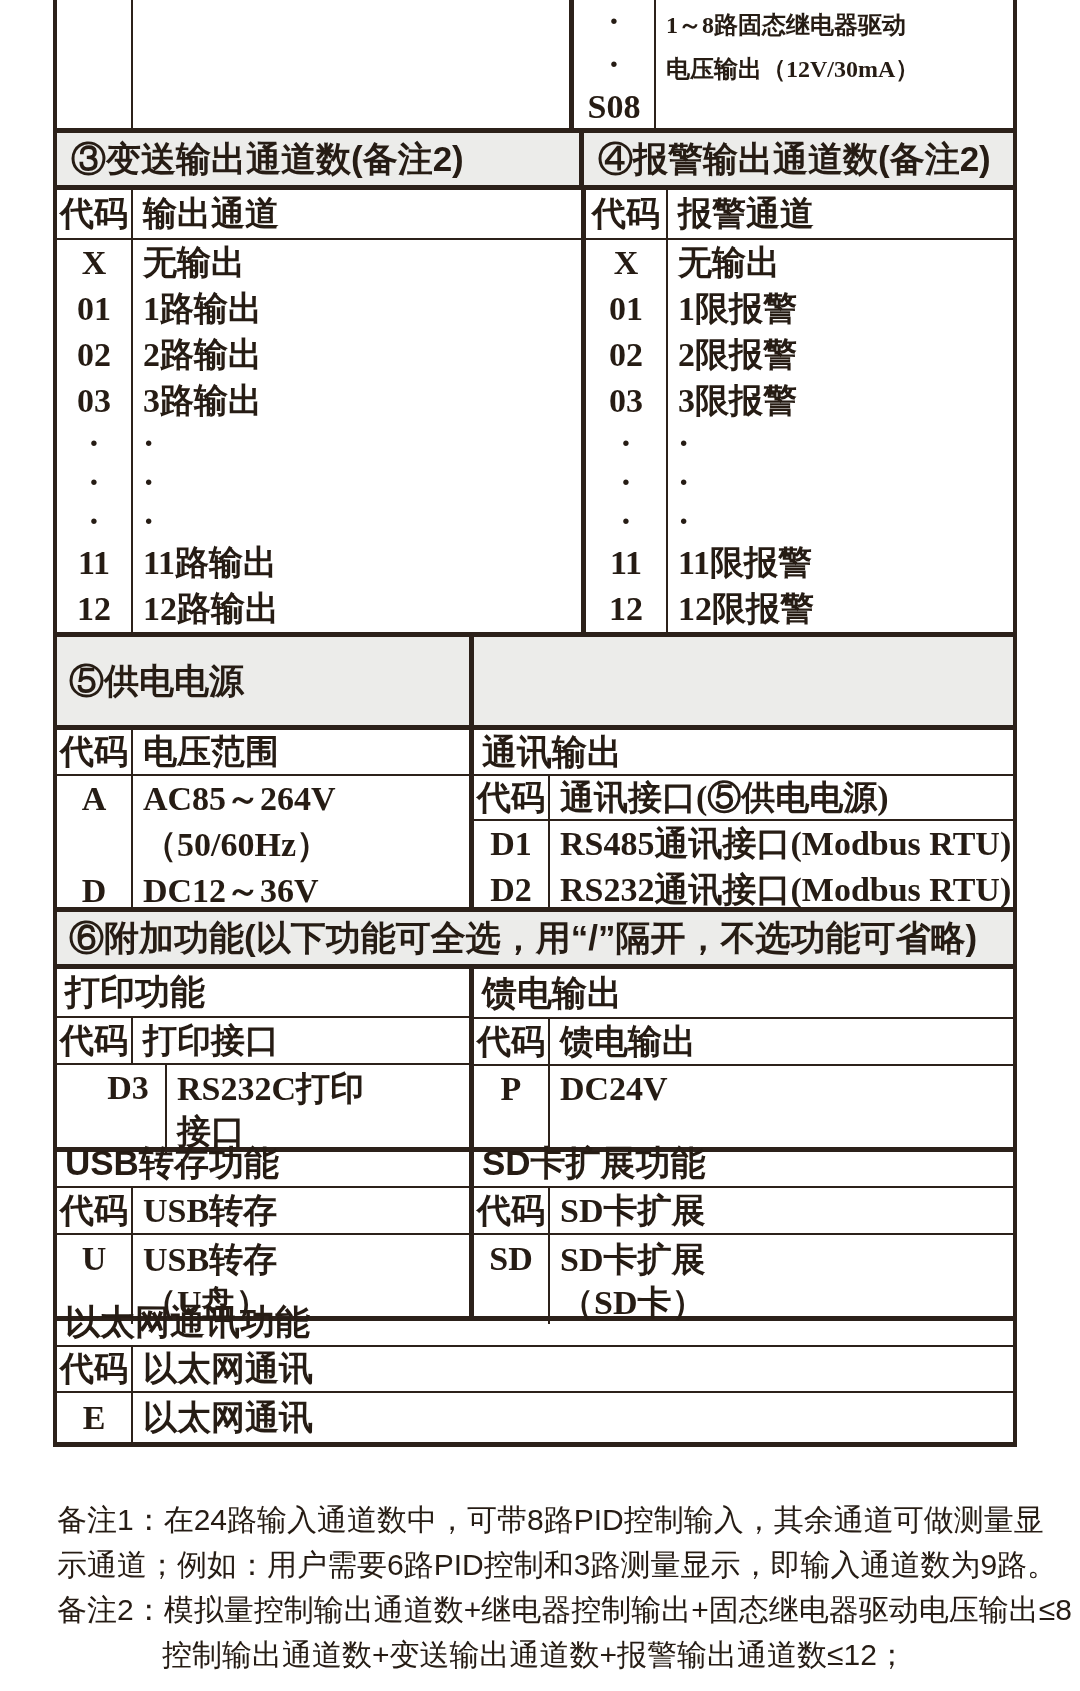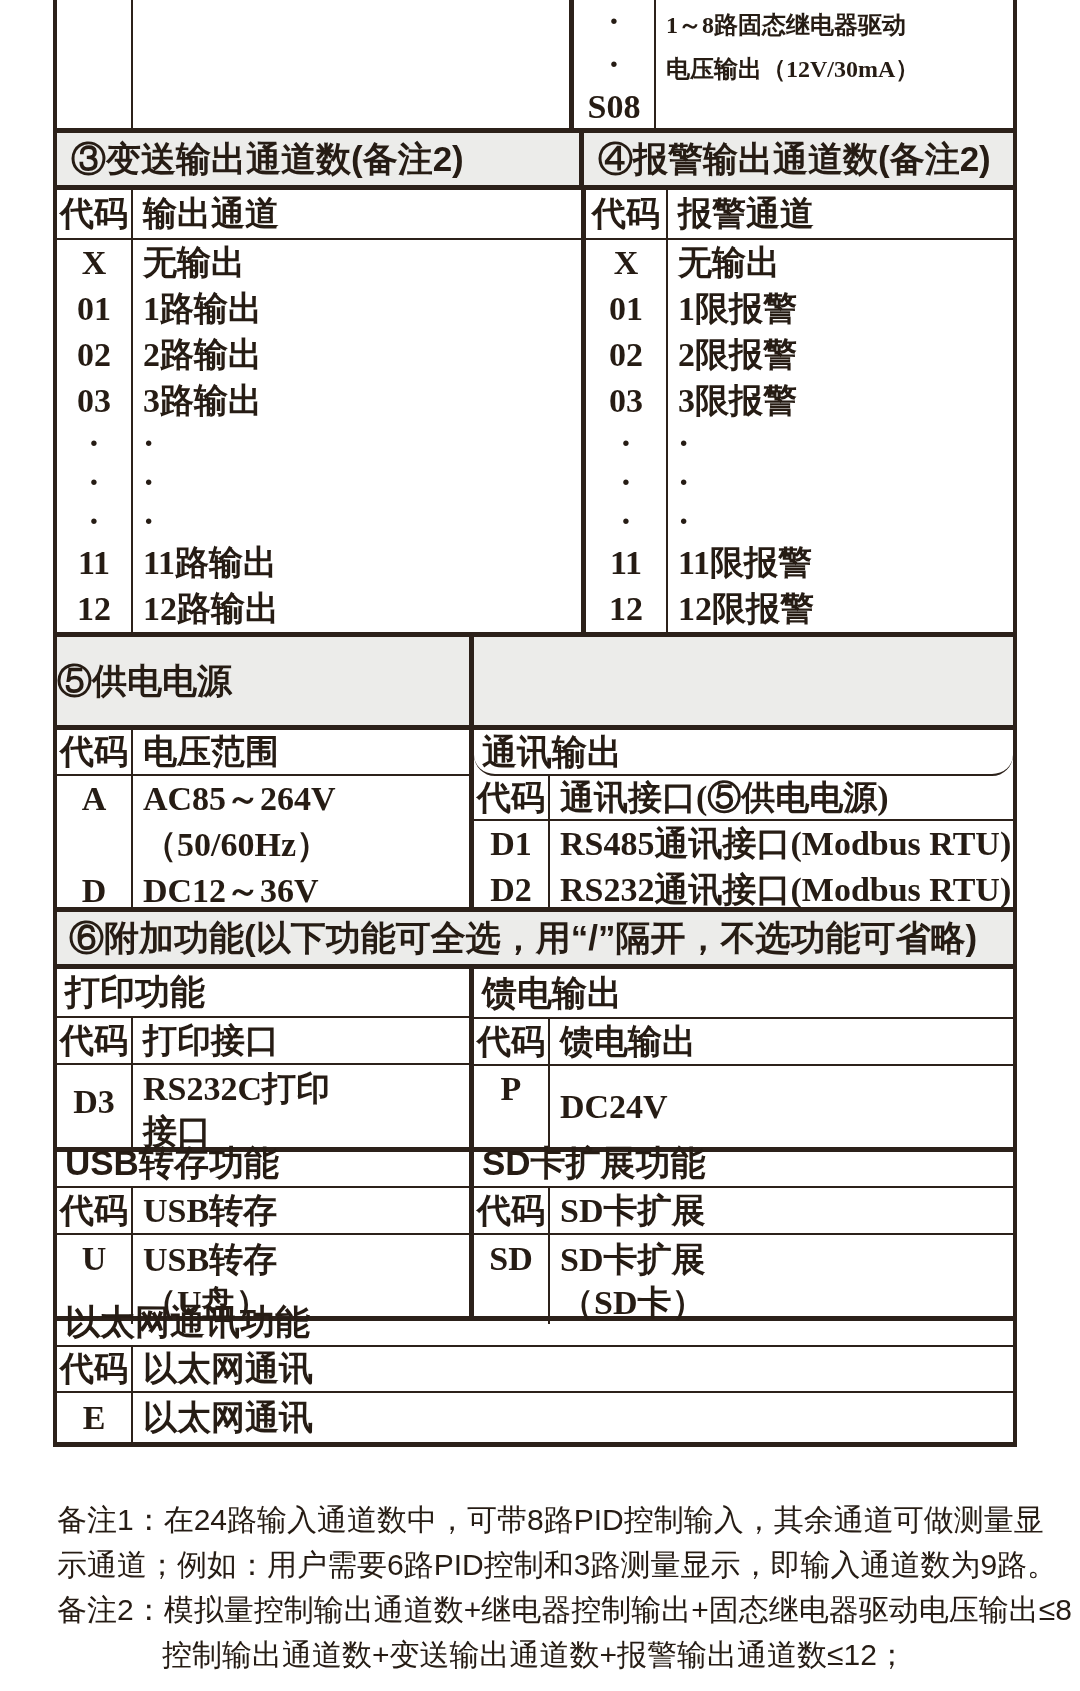--- a/index.html
+++ b/index.html
@@ -46,21 +46,21 @@
   #secA .desc{padding-top:3px;}
   
   #secB{top:133px;height:57px;}
   #secB .cell{padding-left:14px;}
   
   #secC{top:190px;height:447px;}
   #secC .hrow{height:50px;flex:none;}
   #secC .trow{flex:1;}
   
   #secD{top:637px;height:93px;}
-  #secD .cell{}
+  #secD .cell{padding-left:12px;}
   #secD .two div{line-height:42px;}
   
   #secE{top:730px;height:182px;}
   .hrow46{height:46px;flex:none;}
   .hrow45{height:45px;flex:none;}
   .hrow47{height:47px;flex:none;}
   
   #secF{top:912px;height:57px;}
   #secF .cell{padding-left:12px;}
   
@@ -182,21 +182,21 @@
           <div class="cell cc grow">D</div>
         </div>
         <div class="grow col">
           <div class="cell cl grow">AC85～264V</div>
           <div class="cell cl grow">（50/60Hz）</div>
           <div class="cell cl grow">DC12～36V</div>
         </div>
       </div>
     </div>
     <div class="grow col">
-      <div class="hrow46 cell hd bb2" style="padding-left:8px;border-radius:21px;">通讯输出</div>
+      <div class="hrow46 cell hd bb2" style="padding-left:8px;">通讯输出</div>
       <div class="hrow45 flexr bb2">
         <div class="cell cc w74 br2">代码</div>
         <div class="cell cl grow">通讯接口(⑤供电电源)</div>
       </div>
       <div class="grow flexr">
         <div class="cell cc w74 br2">D1</div>
         <div class="cell cl grow">RS485通讯接口(Modbus RTU)</div>
       </div>
       <div class="grow flexr">
         <div class="cell cc w74 br2">D2</div>
@@ -210,36 +210,36 @@
   </div>
 
   <div id="secG" class="sec flexr f34">
     <div class="half-l br5 col">
       <div class="titlerow hd bb2">打印功能</div>
       <div class="hrow47 flexr bb2">
         <div class="cell cc w74 br2">代码</div>
         <div class="cell cl grow">打印接口</div>
       </div>
       <div class="grow flexr">
-        <div class="cell cc w74 br2 vtop" style="padding-top:16px;line-height:42px;">D3</div>
+        <div class="cell cc w74 br2 vtop" style="padding-top:2px;line-height:42px;margin-left:34px;">D3</div>
         <div class="grow col lines2" style="padding:2px 0 0 10px;">
           <div>RS232C打印</div>
           <div>接口</div>
         </div>
       </div>
     </div>
     <div class="grow col">
       <div class="titlerow hd bb2">馈电输出</div>
       <div class="hrow47 flexr bb2">
         <div class="cell cc w74 br2">代码</div>
         <div class="cell cl grow">馈电输出</div>
       </div>
       <div class="grow flexr">
         <div class="cell cc w74 br2 vtop" style="padding-top:2px;line-height:42px;">P</div>
-        <div class="cell cl grow vtop" style="padding-top:20px;line-height:42px;">DC24V</div>
+        <div class="cell cl grow vtop" style="padding-top:2px;line-height:42px;">DC24V</div>
       </div>
     </div>
   </div>
 
   <div id="secH" class="sec flexr f34">
     <div class="half-l br5 col">
       <div class="titlerow hd bb2" style="height:48px;">USB转存功能</div>
       <div class="hrow47 flexr bb2">
         <div class="cell cc w74 br2">代码</div>
         <div class="cell cl grow">USB转存</div>

